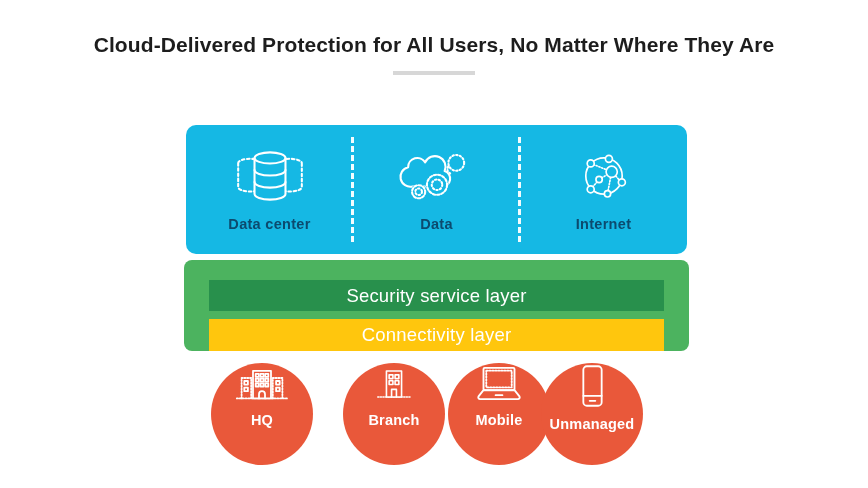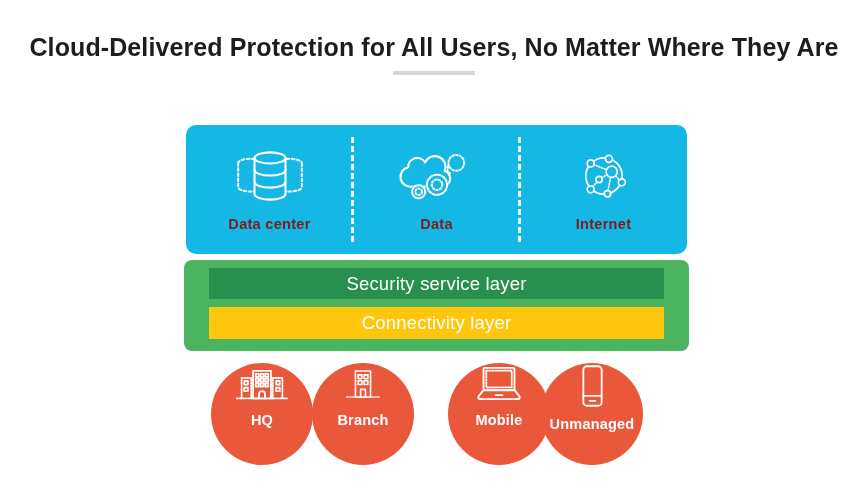--- a/index.html
+++ b/index.html
@@ -1,36 +1,36 @@
 <!DOCTYPE html>
 <html style="--cyan: #15b8e4; --panel_green: #4cb35f; --security_green: #28904c; --connectivity_yellow: #ffc60d; --endpoint_orange: #e9583a; --divider_gray: #d7d7d7; --title_text: #1d1d1d;"><head>
 <meta charset="utf-8">
 <style>
   html,body{margin:0;padding:0;background:#fff;}
   .canvas{position:relative;width:868px;height:488px;background:#fff;overflow:hidden;
           font-family:"Liberation Sans",sans-serif;}
 
   
   .title{position:absolute;top:33px;left:0;right:0;margin:0;text-align:center;
-         font-size:25px;font-weight:800;letter-spacing:.1px;color:var(--title_text,#1d1d1d);}
+         font-size:21px;font-weight:800;letter-spacing:.1px;color:var(--title_text,#1d1d1d);}
   .divider{position:absolute;top:71px;left:50%;transform:translateX(-50%);
            width:82px;height:4px;background:var(--divider_gray,#d7d7d7);}
 
   
   .sources{position:absolute;left:186px;top:125px;width:501px;height:129px;
            background:var(--cyan,#15b8e4);border-radius:10px;display:flex;}
   .src{position:relative;flex:1 1 0;display:flex;flex-direction:column;align-items:center;}
   .src:not(:last-child)::after{content:"";position:absolute;right:-1px;top:12px;bottom:12px;
            width:0;border-left:3px dashed rgba(255,255,255,.95);}
   .ibox{height:74px;margin-top:14px;display:flex;align-items:center;justify-content:center;}
-  .slabel{color:#7f1d1d;font-size:14.5px;font-weight:bold;letter-spacing:.3px;margin-top:3px;}
+  .slabel{color:#0c4a6e;font-size:14.5px;font-weight:bold;letter-spacing:.3px;margin-top:3px;}
 
   
   .layers{position:absolute;left:184px;top:260px;width:505px;height:91px;box-sizing:border-box;
-          background:var(--panel_green,#4cb35f);border-radius:8px;padding:8px 25px 0 25px;}
+          background:var(--panel_green,#4cb35f);border-radius:8px;padding:20px 25px 0 25px;}
   .bar{width:100%;display:flex;align-items:center;justify-content:center;
        color:#fff;font-size:18.5px;letter-spacing:.2px;}
   .bar-sec{height:31px;background:var(--security_green,#28904c);margin-bottom:8px;}
   .bar-con{height:32px;background:var(--connectivity_yellow,#ffc60d);}
 
   
   .endpoints{position:absolute;left:0;top:0;width:868px;height:488px;pointer-events:none;}
   .circle{position:absolute;top:363px;width:102px;height:102px;border-radius:50%;
           background:var(--endpoint_orange,#e9583a);display:flex;flex-direction:column;
           align-items:center;justify-content:flex-start;}
@@ -135,21 +135,21 @@
           <rect class="ln thick" x="55.3" y="23" width="5.2" height="5.2"></rect>
           <rect class="ln thick" x="39.5" y="31" width="5.2" height="5.2"></rect>
           <rect class="ln thick" x="47.4" y="31" width="5.2" height="5.2"></rect>
           <rect class="ln thick" x="55.3" y="31" width="5.2" height="5.2"></rect>
           <path class="ln thick" d="M45 56 V49 a5 5 0 0 1 10 0 V56"></path>
         </svg>
       </div>
       <div class="clabel">HQ</div>
     </div>
 
-    <div class="circle" style="left:312px">
+    <div class="circle" style="left:343px">
       <div>
         <svg width="54" height="42" viewBox="0 0 100 64">
           <path class="ln thick dsh3" d="M20 56 H80"></path>
           <rect class="ln thick fl-o" x="36" y="8" width="28" height="48"></rect>
           <rect class="ln thick" x="41" y="15" width="7" height="7"></rect>
           <rect class="ln thick" x="52" y="15" width="7" height="7"></rect>
           <rect class="ln thick" x="41" y="26" width="7" height="7"></rect>
           <rect class="ln thick" x="52" y="26" width="7" height="7"></rect>
           <path class="ln thick" d="M45.5 56 V42 h9 V56"></path>
         </svg>

